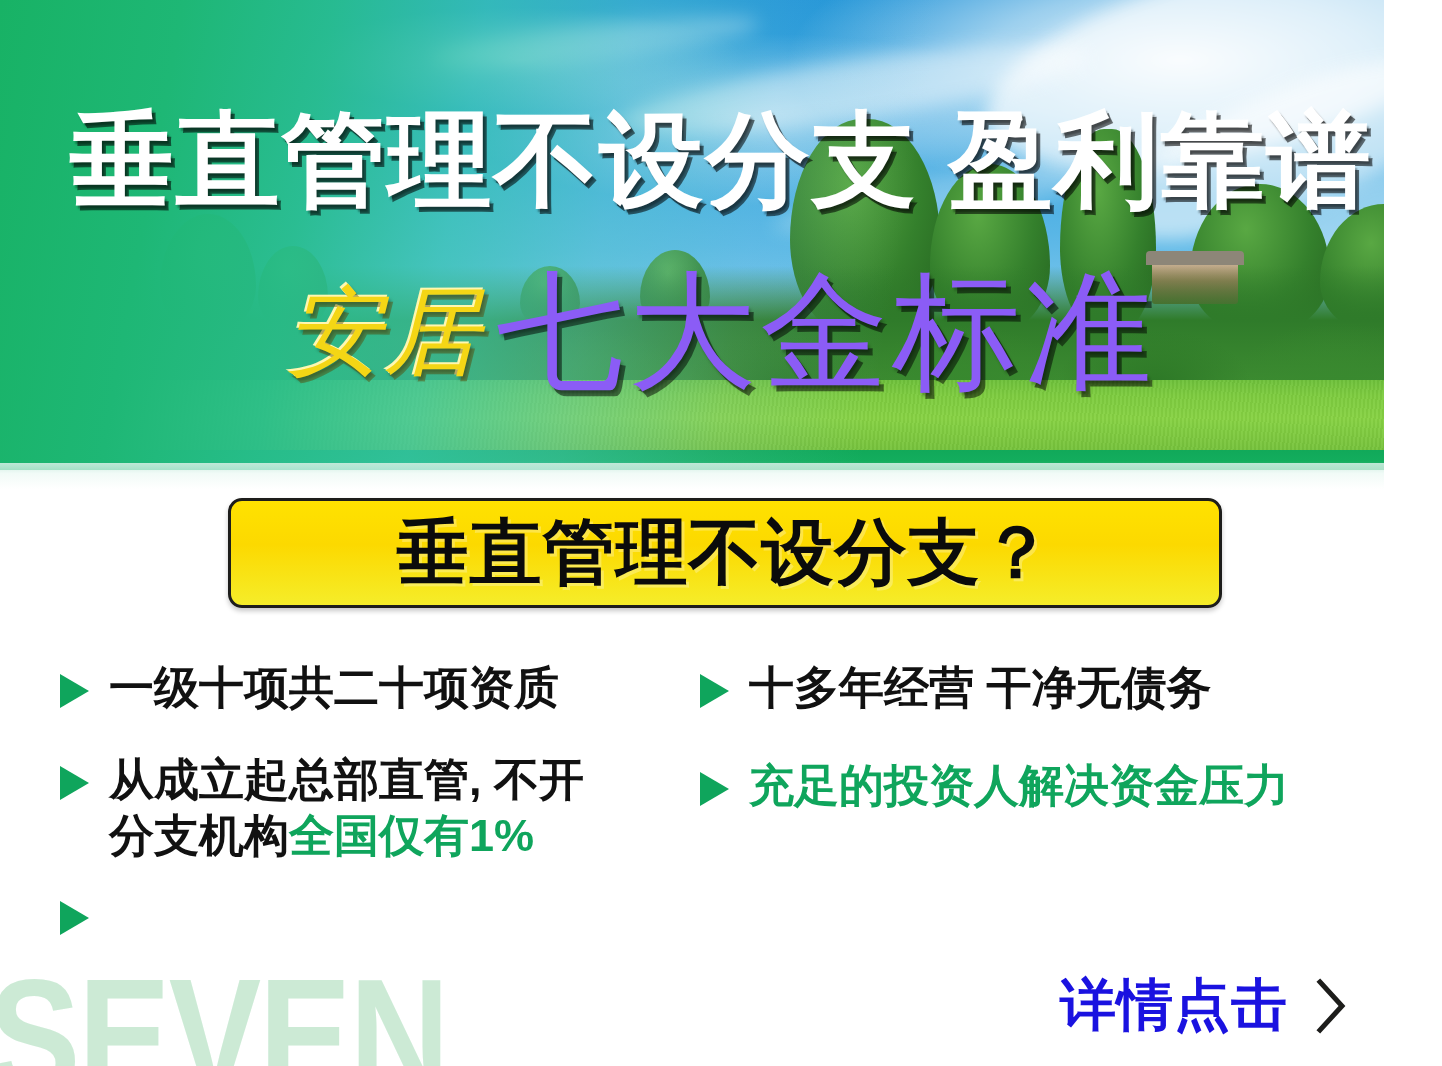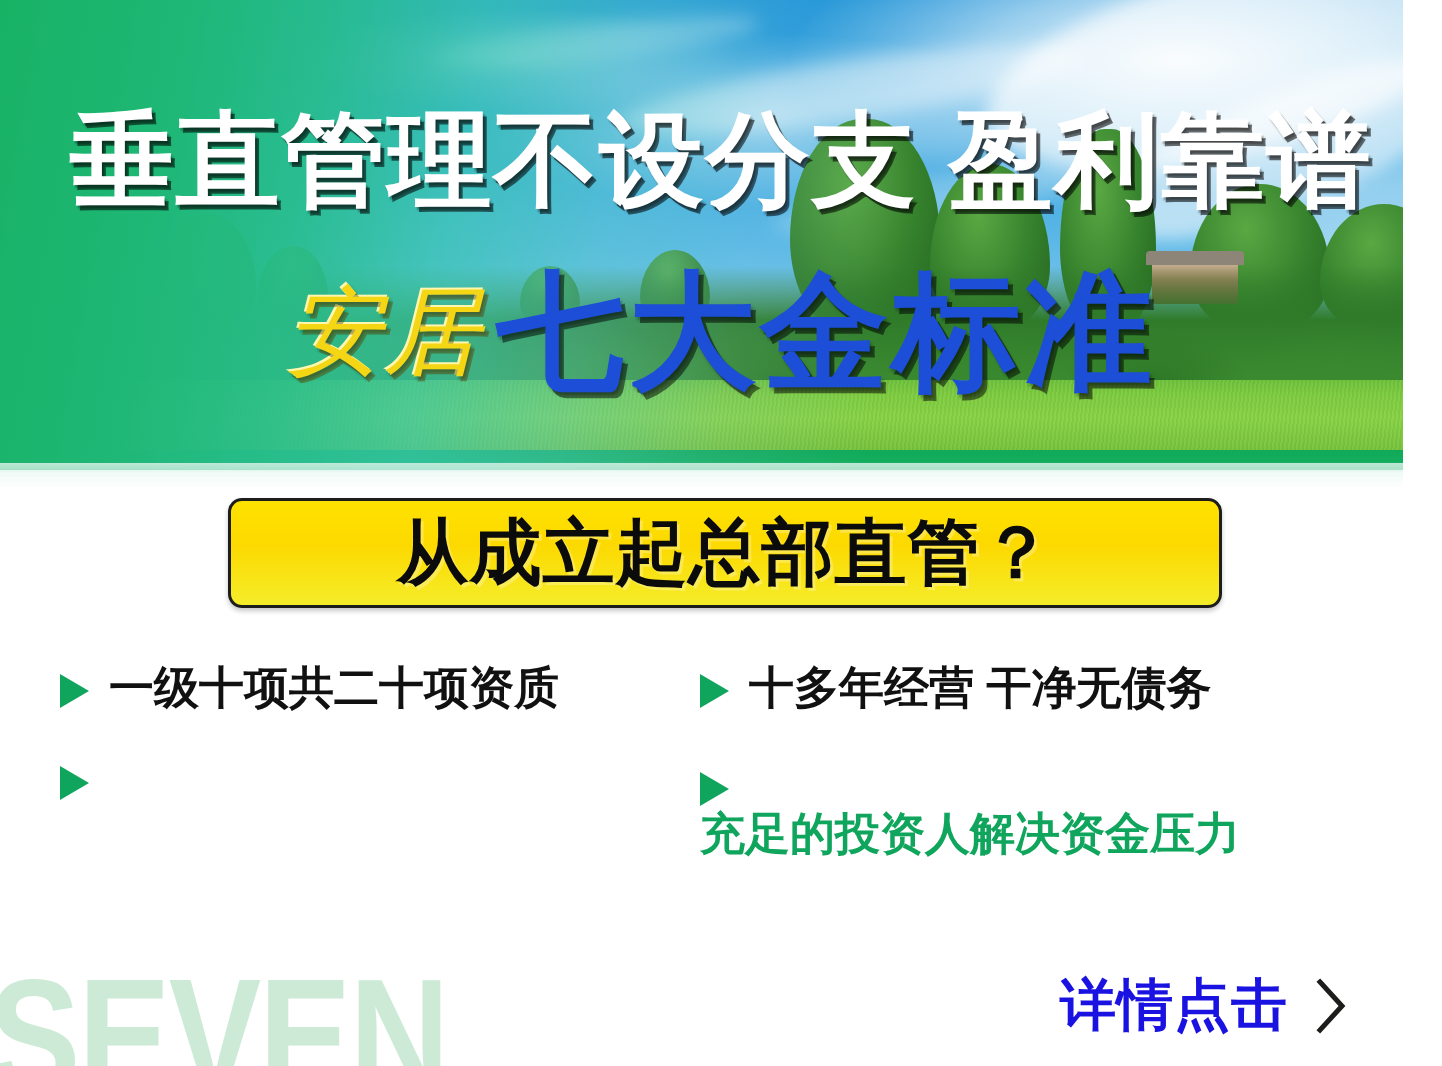--- a/index.html
+++ b/index.html
@@ -9,21 +9,20 @@
   }
   body {
     font-family: "Liberation Sans", "DejaVu Sans", sans-serif;
   }
   #ad {
     position: relative;
     width: 1384px;
     height: 1066px;
     overflow: hidden;
     background: #ffffff;
-    padding-left: 19px;
   }
 
   
   .hero {
     position: absolute;
     left: 0;
     top: 0;
     width: 1442px;
     height: 470px;
     overflow: hidden;
@@ -192,22 +191,22 @@
     letter-spacing: 2px;
     text-shadow:
       4px 5px 0 rgba(90,70,0,0.45),
       -2px -2px 0 #fff7b0,
       2px 3px 3px rgba(0,0,0,0.3);
     vertical-align: middle;
     font-family: "Liberation Sans", "DejaVu Sans", sans-serif;
   }
   .headline2 .hl-main {
     font-size: 128px;
-    font-weight: bold;
-    color: #1d4ed8;
+    font-weight: normal;
+    color: #8b5cf6;
     letter-spacing: 4px;
     text-shadow:
       5px 6px 0 rgba(0,0,0,0.5),
       2px 3px 3px rgba(0,0,0,0.3);
     vertical-align: middle;
     margin-left: 10px;
     font-family: "Liberation Sans", "DejaVu Sans", sans-serif;
   }
 
   
@@ -309,21 +308,21 @@
     letter-spacing: 0px;
     font-family: "Liberation Sans", "DejaVu Sans", sans-serif;
   }
   .feat-text.green { color: #0fa55c; }
   .hl-green { color: #0fa55c; }
 
   
   .col-left  .feat:nth-child(1) { margin-bottom: 36px; }
   .col-left  .feat:nth-child(2) { margin-bottom: 24px; }
   .col-right .feat:nth-child(1) { margin-bottom: 42px; }
-  .col-right .feat:nth-child(2) { margin-bottom: 40px; flex-direction: column; }
+  .col-right .feat:nth-child(2) { margin-bottom: 40px; }
   .col-right .feat  { margin-left: 0; }
 
   
   .cta-link {
     position: absolute;
     left: 1048px;
     top: 968px;
     display: flex;
     align-items: center;
     cursor: pointer;
@@ -379,36 +378,43 @@
 
     <div class="headline2">
       <span class="hl-accent">安居</span>
       <span class="hl-main">七大金标准</span>
     </div>
   </div>
 
   <div class="hero-underglow"></div>
 
   <div class="yellow-band">
-    <span class="yellow-band-text">从成立起总部直管？</span>
+    <span class="yellow-band-text">垂直管理不设分支？</span>
   </div>
 
   <div class="watermark">
     <div class="wm-seven">SEVEN</div>
   </div>
 
   <div class="features">
 
     <div class="col-left">
 
       <div class="feat">
         <span class="bullet"></span>
         <div class="feat-text">一级十项共二十项资质</div>
       </div>
 
+      <div class="feat">
+        <span class="bullet"></span>
+        <div class="feat-text">
+          <span>从成立起总部直管, 不开</span><br>
+          <span>分支机构</span><span class="hl-green">全国仅有1%</span>
+        </div>
+      </div>
 
       <div class="feat">
         <span class="bullet"></span>
       </div>
     </div>
 
     <div class="col-right">
 
       <div class="feat">
         <span class="bullet"></span>

